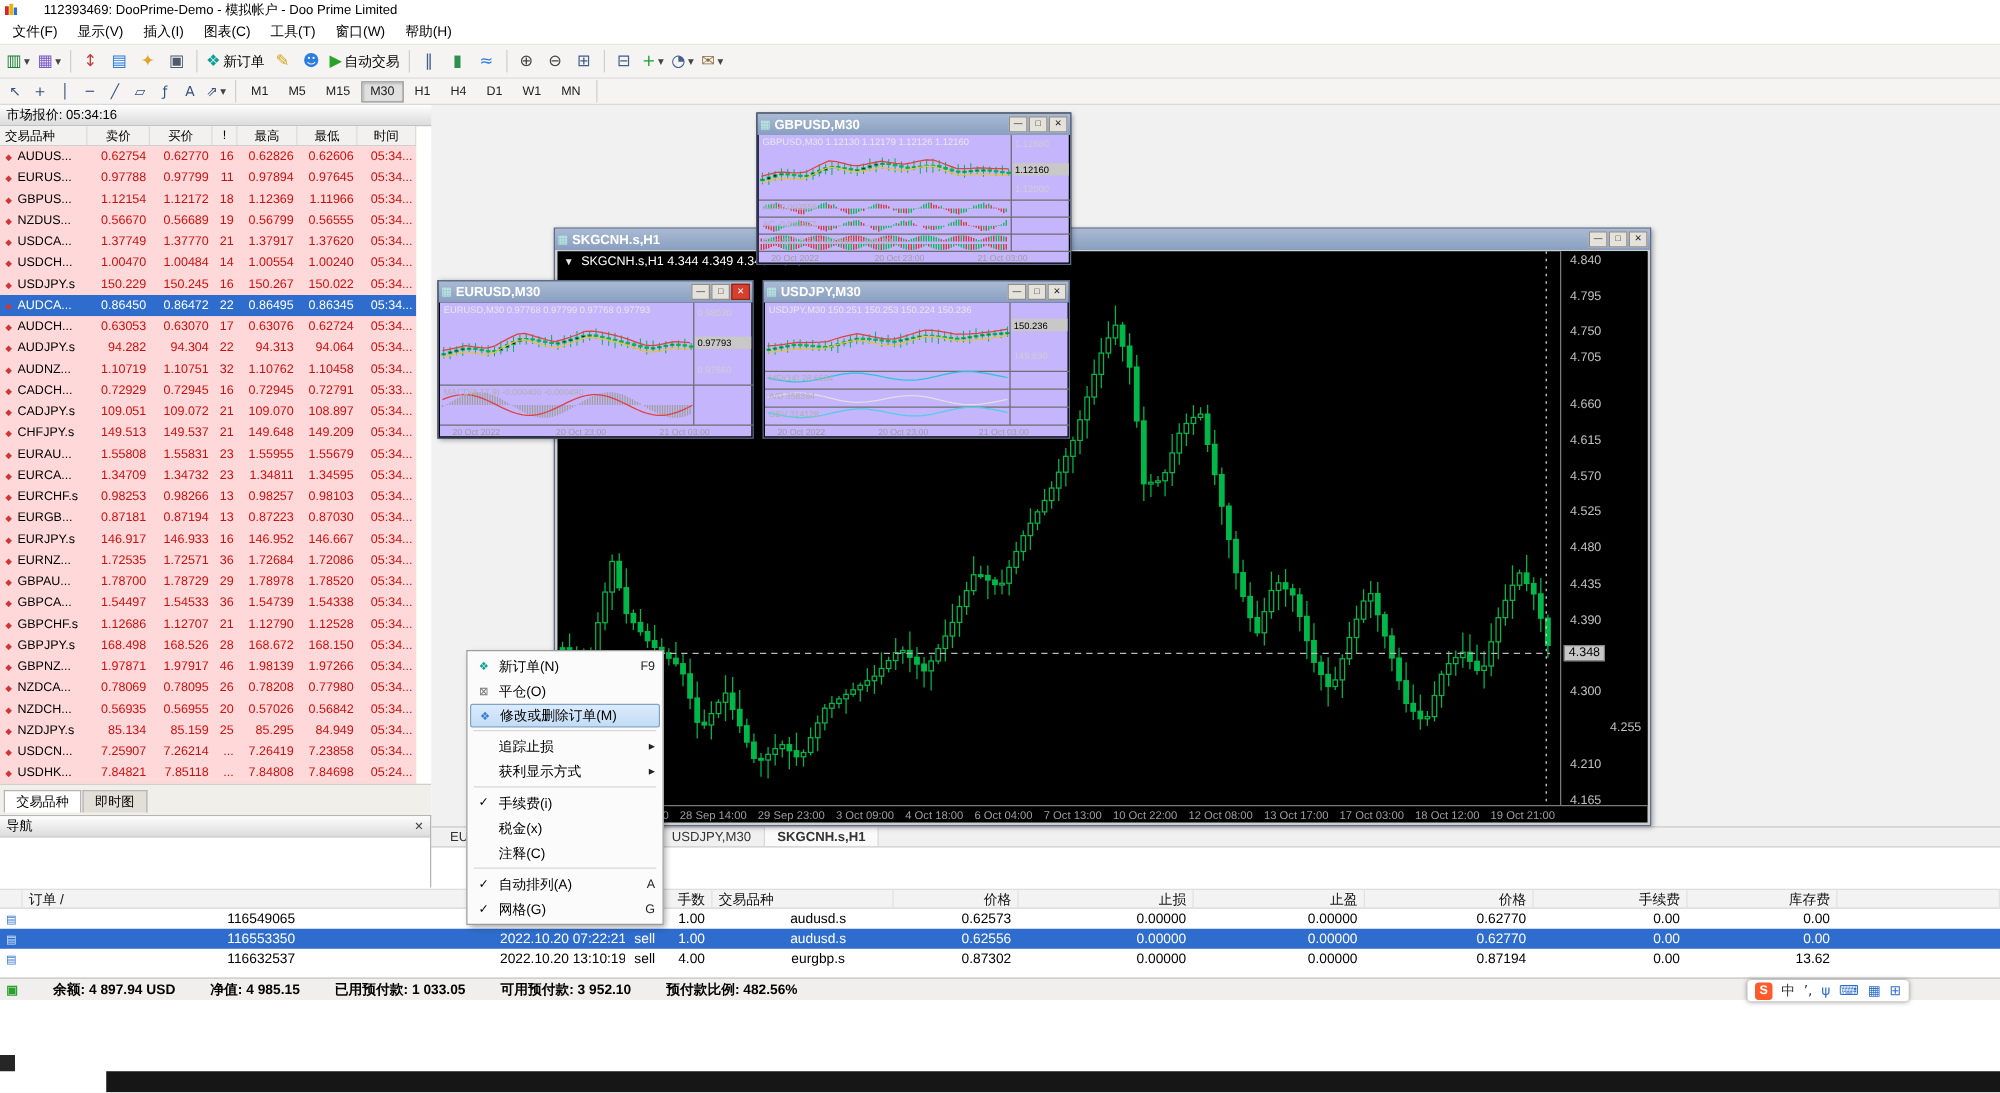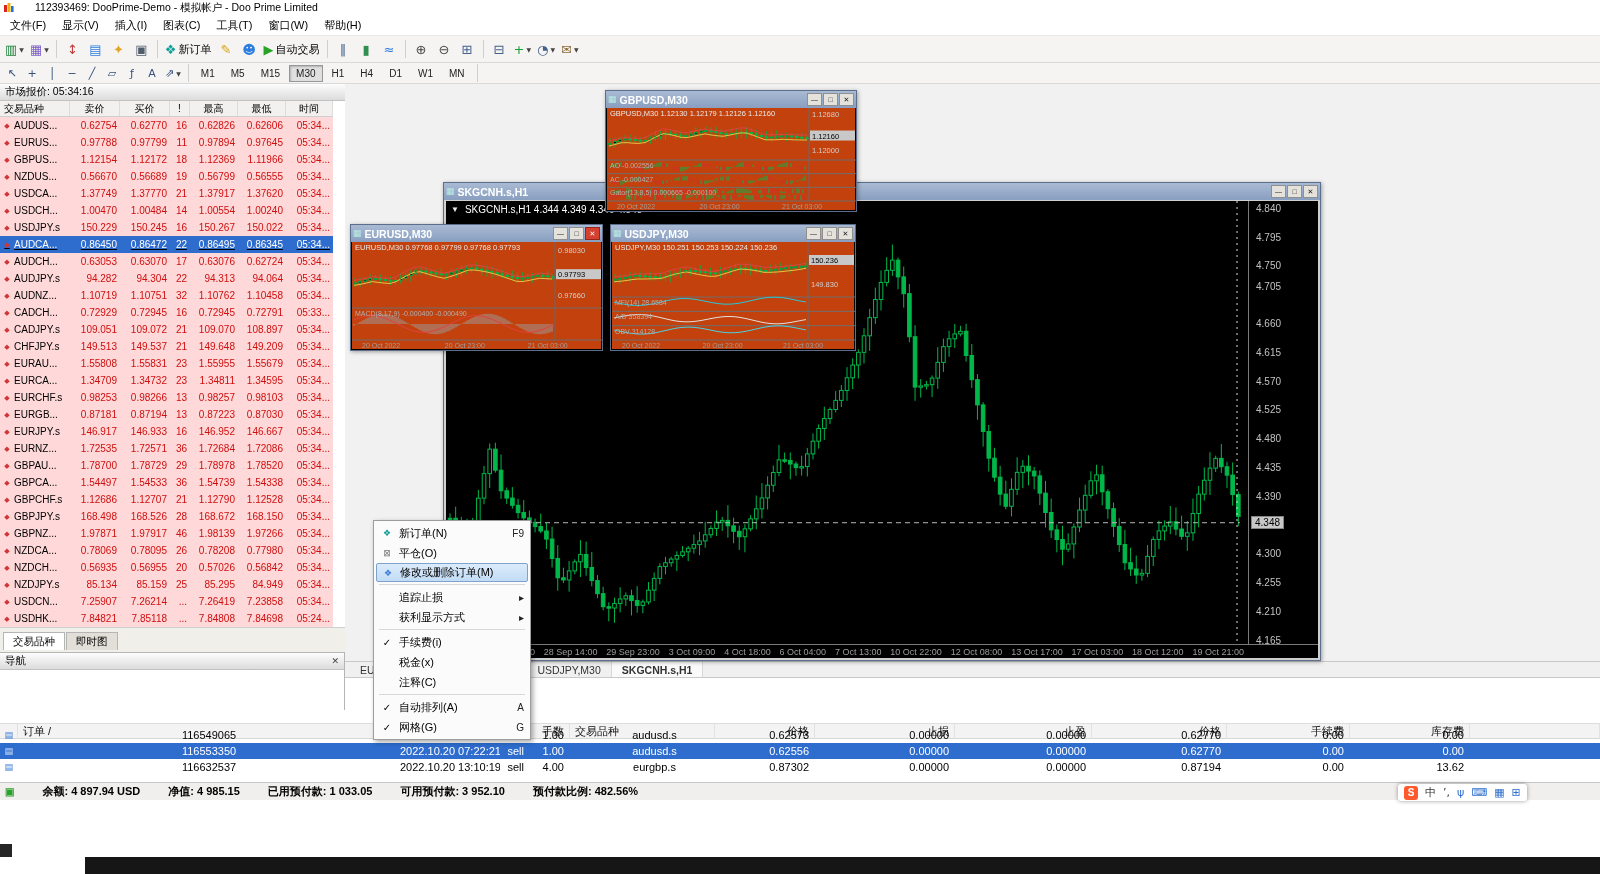--- a/index.html
+++ b/index.html
@@ -40,21 +40,21 @@
       grid-template-columns:14px 56px 50px 50px 20px 48px 48px 1fr;background:#f2f1ef;
       border-bottom:1px solid #cfcfcf;font-size:10px;align-items:stretch;}
   .mw-head span{display:flex;align-items:center;justify-content:center;border-right:1px solid #dcdcdc;}
   .mw-head .hsym{grid-column:1/3;justify-content:flex-start;padding-left:4px;}
   .mw-rows{position:absolute;top:33px;left:0;width:333px;height:510px;overflow:hidden;background:#ffd9d9;}
   .mw-row{display:grid;grid-template-columns:14px 56px 50px 50px 20px 48px 48px 1fr;height:17px;
       align-items:center;font-size:10px;background:#ffd9d9;cursor:default;}
   .mw-row .ic{color:#d23535;font-size:7px;text-align:center;}
   .mw-row .sym{color:#000;white-space:nowrap;overflow:hidden;}
   .mw-row .num{color:#cf0e0e;text-align:right;padding-right:3px;white-space:nowrap;}
-  .mw-row.sel{background:#2e6ccd;text-decoration:underline;}
+  .mw-row.sel{background:#2e6ccd;}
   .mw-row.sel .sym,.mw-row.sel .num{color:#fff;}
   .mw-scroll{position:absolute;right:0;top:17px;height:526px;width:12px;background:#f0f0f0;
       border-left:1px solid #d4d4d4;display:flex;flex-direction:column;align-items:center;
       justify-content:space-between;font-size:6px;color:#666;padding:2px 0;}
   .mw-scroll .thumb{width:8px;height:46px;background:#cdcdcd;border:1px solid #ababab;}
   .mw-tabs{position:absolute;left:0;bottom:0;width:345px;height:25px;background:#f1efe9;
       border-top:1px solid #cfcfcf;display:flex;align-items:flex-end;gap:1px;padding:0 3px 2px 3px;}
   .mtab{height:18px;padding:0 9px;font-size:10.5px;background:#e2dfd8;border:1px solid #b5b5b5;
       border-bottom:none;display:flex;align-items:center;cursor:default;}
   .mtab.active{background:#fff;}
@@ -86,28 +86,28 @@
   .main-body{position:absolute;left:2px;right:2px;top:18px;bottom:2px;background:#000;}
   .pscale{position:absolute;left:802px;top:0;right:0;height:443px;border-left:1px solid #7a7a7a;background:#000;}
   .plabel{position:absolute;left:7px;color:#c2c2c2;font-size:10px;}
   .pbox{position:absolute;left:2px;background:#c8c8c8;color:#000;font-size:10px;padding:0 3px;border:1px solid #858585;}
   .taxis{position:absolute;left:0;right:0;top:443px;border-top:1px solid #7a7a7a;}
   .tscale{position:absolute;left:0;top:444px;width:802px;height:13px;display:flex;
       justify-content:space-between;align-items:center;color:#9d9d9d;font-size:9px;padding:0 4px;}
   .quote-ov{position:absolute;left:5px;top:3px;color:#fff;font-size:10px;display:flex;gap:6px;
       align-items:center;z-index:3;white-space:nowrap;}
   .ock{font-size:8px;color:#e8e8e8;}
-  .float .win-body{position:absolute;left:1px;right:1px;top:17px;bottom:1px;background:#c2410c;}
+  .float .win-body{position:absolute;left:1px;right:1px;top:17px;bottom:1px;background:#c4b5fd;}
 
   
   .terminal{position:absolute;left:0;top:677px;width:1600px;height:105px;background:#fff;border-top:1px solid #c9c9c9;}
   .trow{display:grid;grid-template-columns:18px 377px 105px 30px 40px 145px 100px 140px 137px 135px 123px 120px 1fr;
       height:16px;align-items:center;font-size:11px;}
   .thead{position:absolute;top:33px;left:0;right:0;background:#f3f3f3;border-top:1px solid #dedede;
-      border-bottom:1px solid #d8d8d8;color:#111;margin-top:12px;}
+      border-bottom:1px solid #d8d8d8;color:#111;}
   .thead span{height:100%;display:flex;align-items:center;border-right:1px solid #e2e2e2;padding:0 5px;white-space:nowrap;}
   .thead span.a-r{justify-content:flex-end;}
   .trows{position:absolute;top:49px;left:0;right:0;}
   .tcell{white-space:nowrap;overflow:hidden;}
   .a-r{text-align:right;padding-right:6px;}
   .a-l{text-align:center;padding-left:5px;}
   .tic{color:#3b7bd4;font-size:9px;text-align:center;}
   .trow.s{background:#2e6ccd;color:#fff;}
   .trow.s .tic{color:#cfe1ff;}
 
@@ -920,21 +920,21 @@
             <span class="plabel" style="top: 59.448px;">4.750</span>
             <span class="plabel" style="top: 80px;">4.705</span>
             <span class="plabel" style="top: 117.048px;">4.660</span>
             <span class="plabel" style="top: 145.848px;">4.615</span>
             <span class="plabel" style="top: 174.648px;">4.570</span>
             <span class="plabel" style="top: 203.448px;">4.525</span>
             <span class="plabel" style="top: 232.248px;">4.480</span>
             <span class="plabel" style="top: 261.048px;">4.435</span>
             <span class="plabel" style="top: 289.848px;">4.390</span>
             <span class="plabel" style="top: 347.448px;">4.300</span>
-            <span class="plabel" style="top: 376.248px;">4.255</span>
+            <span class="plabel" style="top: 376.248px; margin-left: 32px;">4.255</span>
             <span class="plabel" style="top: 405.048px;">4.210</span>
             <span class="plabel" style="top: 433.848px;">4.165</span>
             <span class="pbox" style="top: 314.728px;">4.348</span>
           </div>
         <div class="taxis"></div>
         <div class="tscale" id="tScale">
             <span>19:00</span>
             <span>27 Sep 05:00</span>
             <span>28 Sep 14:00</span>
             <span>29 Sep 23:00</span>

